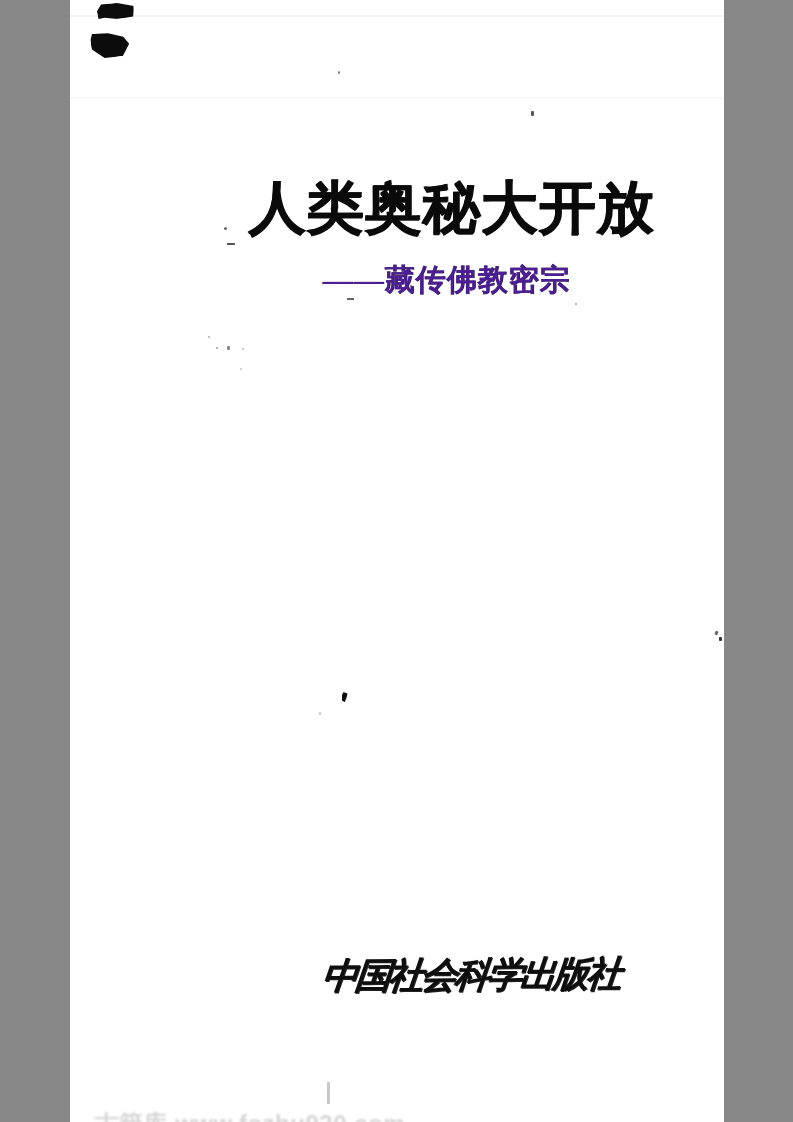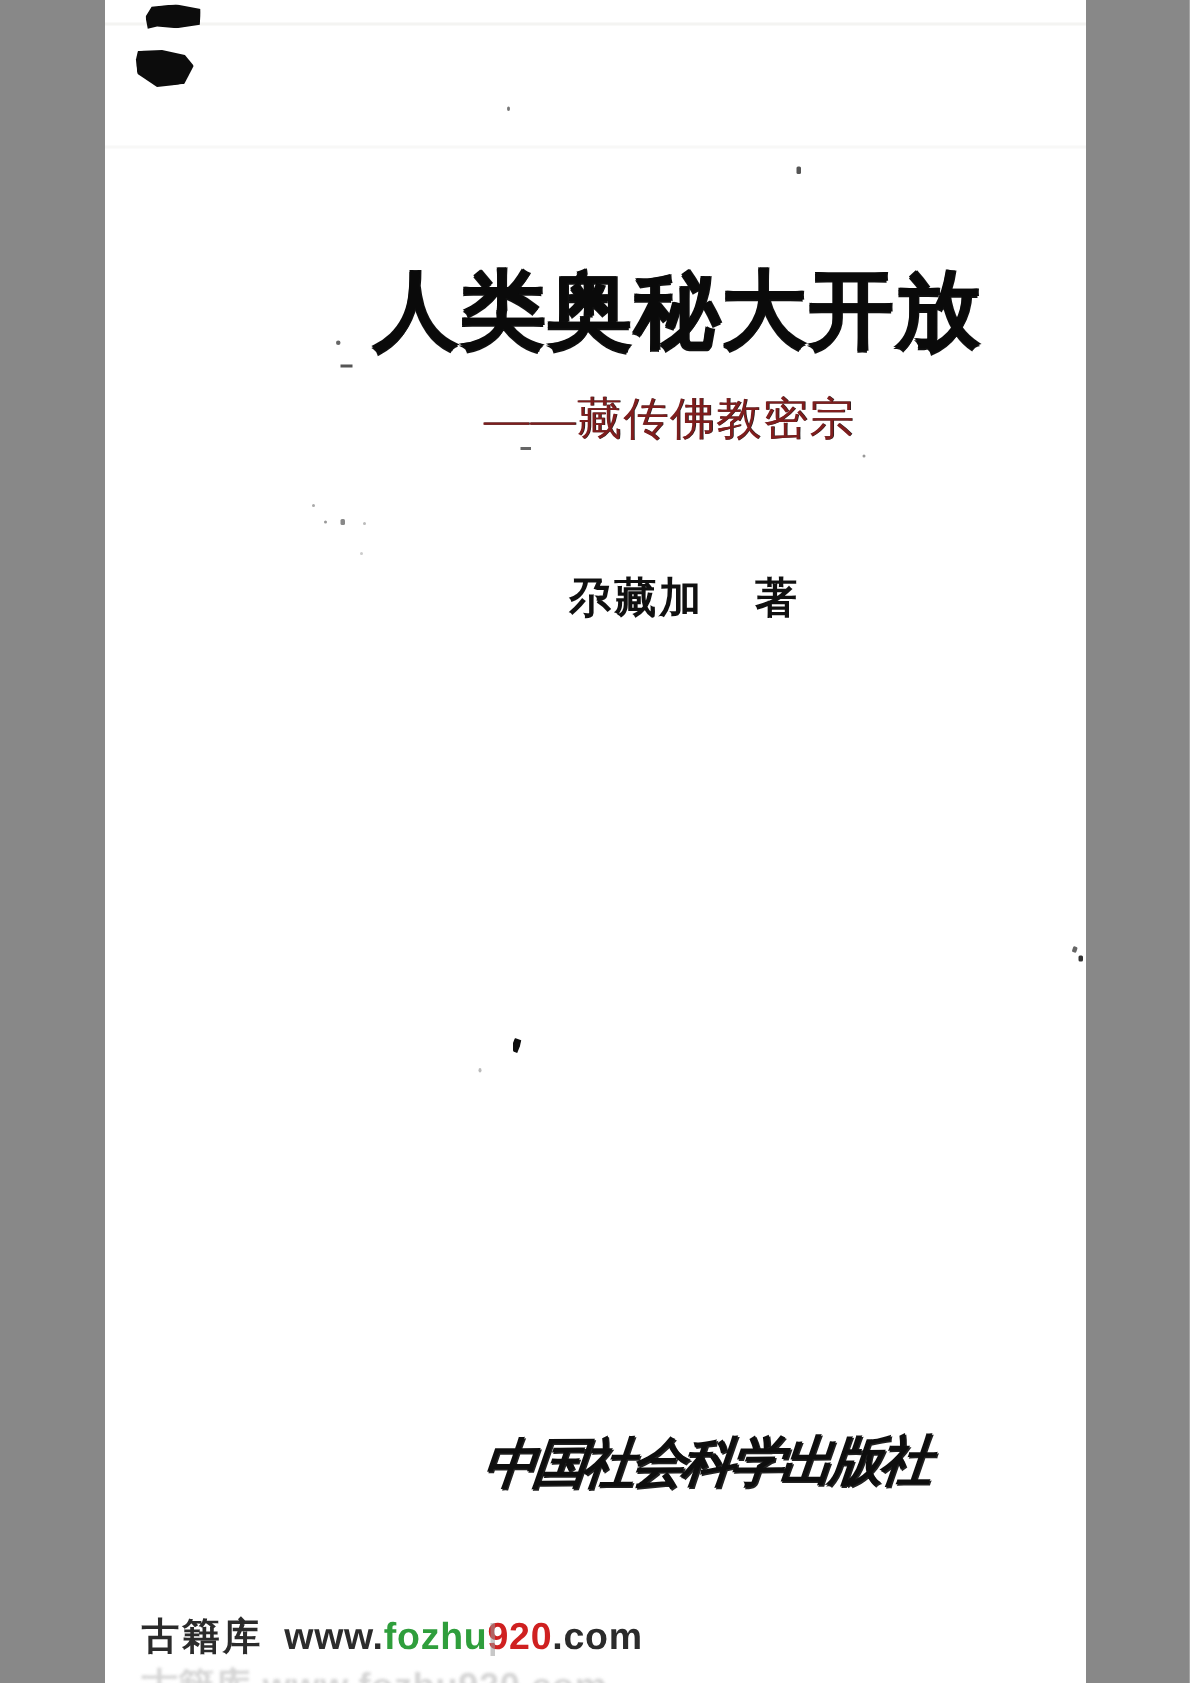--- a/index.html
+++ b/index.html
@@ -34,21 +34,21 @@
 
   
   .book-title {
     position: absolute; left: 179px; top: 179px;
     font-size: 57px; font-weight: 900; color: #0a0a0a;
     letter-spacing: 1px; line-height: 1; white-space: nowrap;
     text-shadow: 1px 0 0 #111, 0 1px 0 #111;
   }
   .book-subtitle {
     position: absolute; left: 253px; top: 263px;
-    font-size: 30px; font-weight: 400; color: #7f1d1d;
+    font-size: 30px; font-weight: 700; color: #4c1d95;
     letter-spacing: 1px; line-height: 1.1; white-space: nowrap;
     text-shadow: 0.5px 0 0 #222;
   }
   .author-line {
     position: absolute; left: 310px; top: 380px;
     font-size: 28px; font-weight: 700; color: #101010;
     letter-spacing: 2px; white-space: nowrap;
   }
   .author-role { margin-left: 34px; }
   .publisher-line {
@@ -95,45 +95,39 @@
   <div class="scanline" style="top:15px"></div>
   <div class="scanline" style="top:97px; opacity:.6"></div>
 
   <div id="ink1" class="ink-mark"></div>
   <div id="ink2" class="ink-mark"></div>
 
   <div class="book-title">人类奥秘大开放</div>
 
   <div class="book-subtitle">——藏传佛教密宗</div>
 
-  <div class="author-line">
-    <span>尕藏加</span><span class="author-role">著</span>
-  </div>
 
   <div class="publisher-line">中国社会科学出版社</div>
 
   <div class="speck" style="left:268px;top:71px;width:2px;height:3px;background:#777"></div>
   <div class="speck" style="left:461px;top:111px;width:3px;height:5px;background:#555;border-radius:1px"></div>
   <div class="speck" style="left:154px;top:227px;width:3px;height:3px;background:#666"></div>
   <div class="speck" style="left:157px;top:243px;width:8px;height:2px;background:#555;border-radius:0"></div>
   <div class="speck" style="left:277px;top:298px;width:7px;height:2px;background:#666;border-radius:0"></div>
   <div class="speck" style="left:505px;top:303px;width:2px;height:2px;background:#999"></div>
   <div class="speck" style="left:138px;top:336px;width:2px;height:2px;background:#aaa"></div>
   <div class="speck" style="left:146px;top:347px;width:2px;height:2px;background:#999"></div>
   <div class="speck" style="left:157px;top:346px;width:3px;height:4px;background:#888;border-radius:1px"></div>
   <div class="speck" style="left:172px;top:348px;width:2px;height:2px;background:#bbb"></div>
   <div class="speck" style="left:170px;top:368px;width:2px;height:2px;background:#ccc"></div>
   <div class="speck" style="left:645px;top:631px;width:3px;height:4px;background:#666;border-radius:1px;transform:rotate(20deg)"></div>
   <div class="speck" style="left:649px;top:637px;width:3px;height:4px;background:#333;border-radius:1px"></div>
   <div class="speck" style="left:272px;top:692px;width:6px;height:10px;background:#0e0e0e;border-radius:2px;clip-path:polygon(30% 0,100% 15%,85% 55%,55% 100%,10% 90%,0 45%)"></div>
   <div class="speck" style="left:249px;top:712px;width:2px;height:3px;background:#bbb"></div>
 
-  <div class="watermark">
-    <span class="wm-dark wm-site">古籍库</span><span class="wm-dark">www.</span><span class="wm-green">fozhu</span><span class="wm-red">920</span><span class="wm-dark">.com</span>
-  </div>
   <div class="wm-tail"></div>
 
   <div class="watermark-ghost">
     <span>古籍库</span>
     <span>www.</span><span>fozhu</span><span>920</span><span>.com</span>
   </div>
 
 </div>
 
 </body></html>

